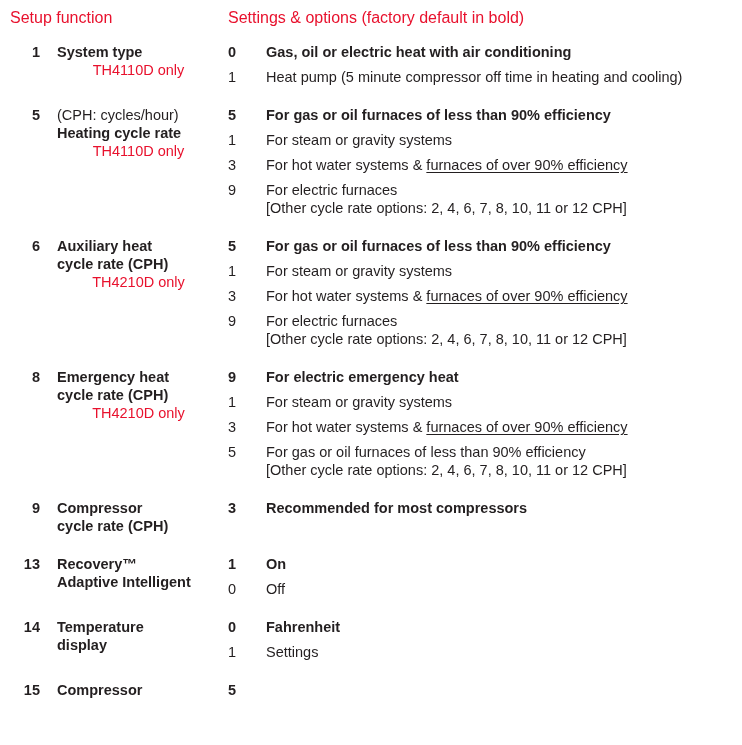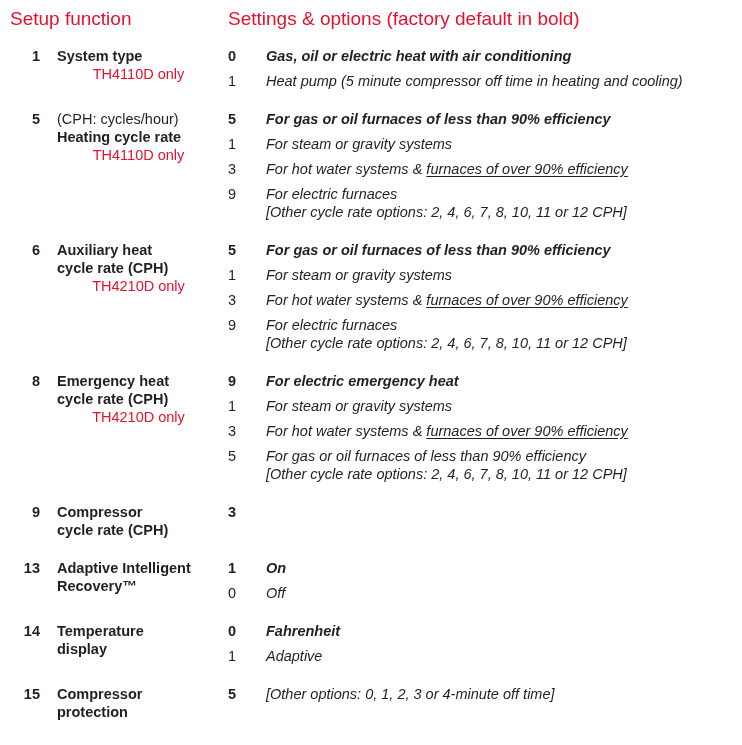--- a/index.html
+++ b/index.html
@@ -16,21 +16,21 @@
     padding:8px 10px 10px 10px;
   }
   .header-row {
     display:grid;
     grid-template-columns:218px 1fr;
     align-items:baseline;
     margin-bottom:16px;
   }
   .h-left, .h-right {
     color:var(--red);
-    font-size:19px;
+    font-size:16px;
     font-weight:400;
     line-height:1.2;
   }
   .func-row {
     display:grid;
     grid-template-columns:47px 171px 1fr;
     margin-bottom:20px;
   }
   .func-num {
     text-align:right;
@@ -47,21 +47,21 @@
   .opts { display:flex; flex-direction:column; }
   .opt {
     display:grid;
     grid-template-columns:38px 1fr;
     margin-bottom:7px;
   }
   .opt:last-child { margin-bottom:0; }
   .opt-num { font-size:14.5px; line-height:18px; font-weight:400; }
   .opt-num.bold { font-weight:700; }
   .opt-text { font-size:14.5px; line-height:18px; }
-  .opt-line { font-weight:400;font-style:italic; }
+  .opt-line { font-weight:400; }
   .opt-line.bold { font-weight:700; }
   .underline { text-decoration:underline; text-underline-offset:2px; }
 </style>
 </head>
 <body>
 
 <div class="page">
   <div class="header-row">
     <div class="h-left">Setup function</div>
     <div class="h-right">Settings &amp; options (factory default in bold)</div>
@@ -196,29 +196,30 @@
       <div class="func-row">
         <div class="func-num">9</div>
         <div class="func-name">
           <div class="nl bold">Compressor</div>
           <div class="nl bold">cycle rate (CPH)</div>
         </div>
         <div class="opts">
           <div class="opt">
             <div class="opt-num bold">3</div>
             <div class="opt-text">
+              <div class="opt-line bold"><span>Recommended for most compressors</span></div>
             </div>
           </div>
         </div>
       </div>
       <div class="func-row">
         <div class="func-num">13</div>
         <div class="func-name">
+          <div class="nl bold">Recovery™</div>
           <div class="nl bold">Adaptive Intelligent</div>
-          <div class="nl bold">Recovery™</div>
         </div>
         <div class="opts">
           <div class="opt">
             <div class="opt-num bold">1</div>
             <div class="opt-text">
               <div class="opt-line bold"><span>On</span></div>
             </div>
           </div>
           <div class="opt">
             <div class="opt-num">0</div>
@@ -237,34 +238,32 @@
         <div class="opts">
           <div class="opt">
             <div class="opt-num bold">0</div>
             <div class="opt-text">
               <div class="opt-line bold"><span>Fahrenheit</span></div>
             </div>
           </div>
           <div class="opt">
             <div class="opt-num">1</div>
             <div class="opt-text">
-              <div class="opt-line"><span>Adaptive</span></div>
+              <div class="opt-line"><span>Settings</span></div>
             </div>
           </div>
         </div>
       </div>
       <div class="func-row">
         <div class="func-num">15</div>
         <div class="func-name">
           <div class="nl bold">Compressor</div>
-          <div class="nl bold">protection</div>
         </div>
         <div class="opts">
           <div class="opt">
             <div class="opt-num bold">5</div>
             <div class="opt-text">
-              <div class="opt-line"><span>[Other options: 0, 1, 2, 3 or 4-minute off time]</span></div>
             </div>
           </div>
         </div>
       </div>
     </div>
 </div>
 
 </body></html>

